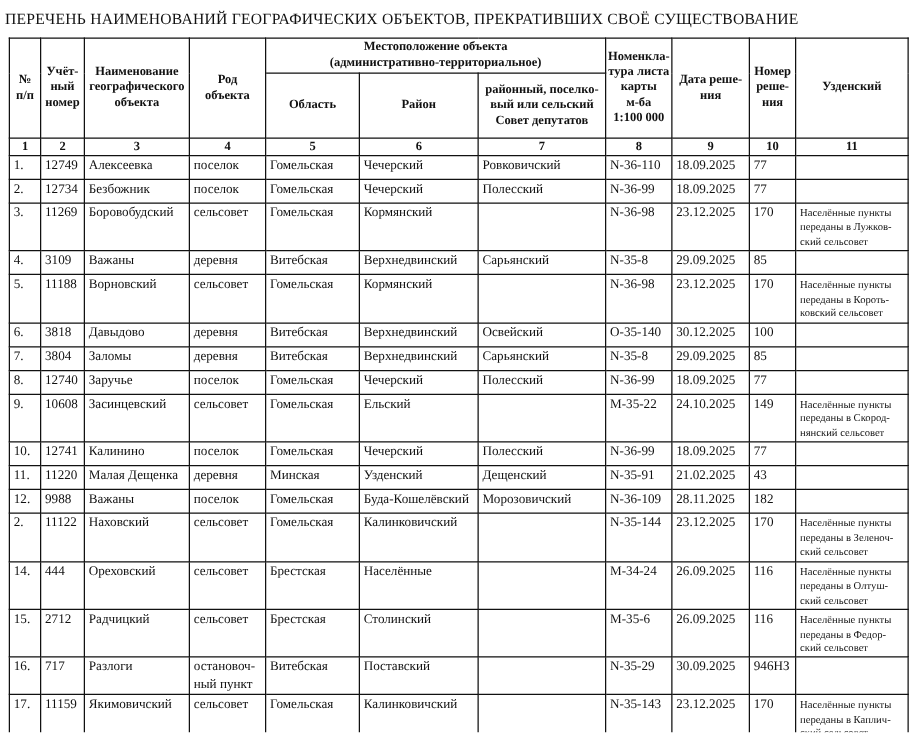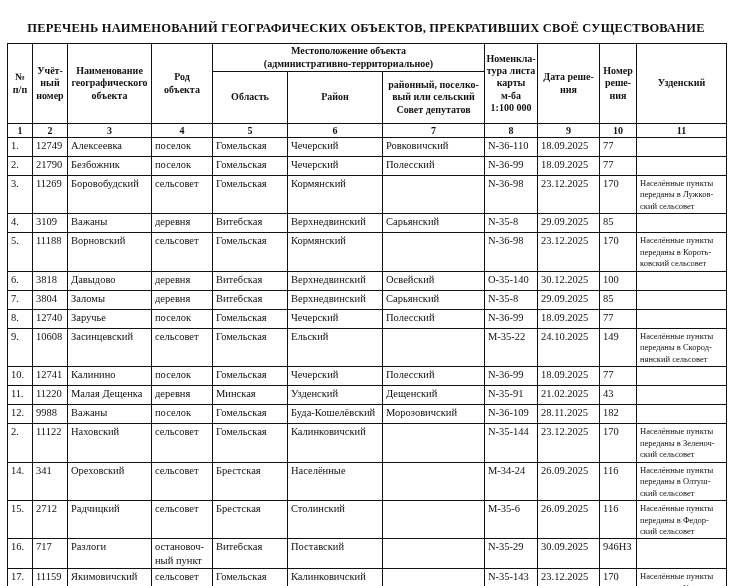--- a/index.html
+++ b/index.html
@@ -10,23 +10,22 @@
   .page {
     position: relative;
     width: 732px;
     height: 586px;
     background: #ffffff;
     overflow: hidden;
     font-family: "Liberation Serif", "DejaVu Serif", serif;
     color: #111111;
   }
   .doc-title {
-    margin: 21px 4px 7px 4px;
-    text-align: center;
-    font-weight: bold;
+    margin: 8px 4px 7px 4px;
+    font-weight: normal;
     font-size: 12.5px;
     letter-spacing: 0.2px;
     white-space: nowrap;
   }
   table.geo {
     border-collapse: collapse;
     table-layout: fixed;
     margin-left: 7px;
     width: 719px;
     border: 1px solid #111;
@@ -158,21 +157,21 @@
           <td>Гомельская</td>
           <td>Чечерский</td>
           <td>Ровковичский</td>
           <td>N-36-110</td>
           <td>18.09.2025</td>
           <td>77</td>
           <td class="note"></td>
         </tr>
         <tr>
           <td>2.</td>
-          <td>21790</td>
+          <td>12734</td>
           <td>Безбожник</td>
           <td>поселок</td>
           <td>Гомельская</td>
           <td>Чечерский</td>
           <td>Полесский</td>
           <td>N-36-99</td>
           <td>18.09.2025</td>
           <td>77</td>
           <td class="note"></td>
         </tr>
@@ -322,21 +321,21 @@
           <td></td>
           <td>N-35-144</td>
           <td>23.12.2025</td>
           <td>170</td>
           <td class="note">Населённые пункты
 переданы в Зеленоч-
 ский сельсовет</td>
         </tr>
         <tr>
           <td>14.</td>
-          <td>341</td>
+          <td>444</td>
           <td>Ореховский</td>
           <td>сельсовет</td>
           <td>Брестская</td>
           <td>Населённые</td>
           <td></td>
           <td>M-34-24</td>
           <td>26.09.2025</td>
           <td>116</td>
           <td class="note">Населённые пункты
 переданы в Олтуш-

